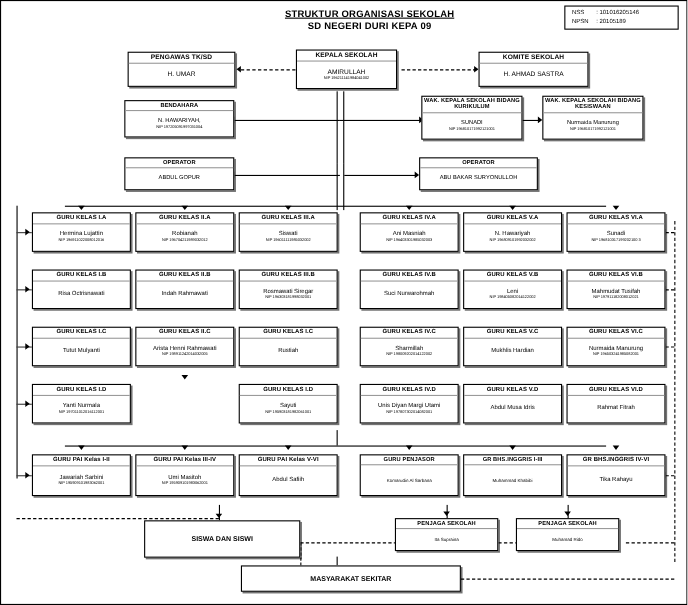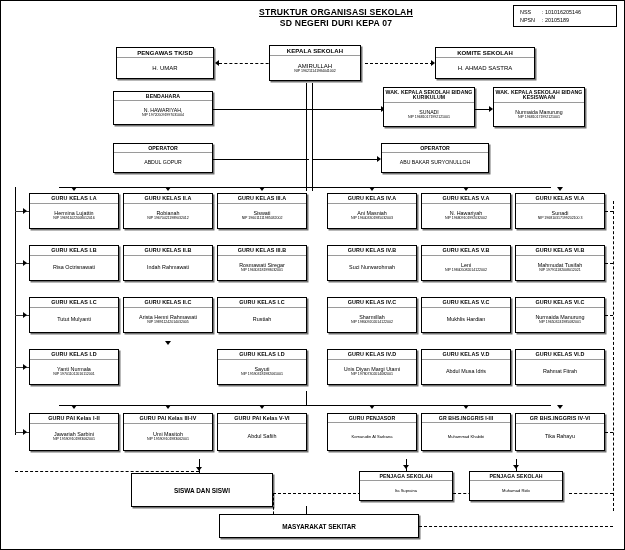--- a/index.html
+++ b/index.html
@@ -141,21 +141,21 @@
     border-left: 4px solid #000;
   }
 </style>
 </head>
 <body>
 
 <div id="page">
 
   <div id="title">
     <div class="l1">STRUKTUR ORGANISASI  SEKOLAH</div>
-    <div class="l2">SD NEGERI DURI KEPA 07</div>
+    <div class="l2">SD NEGERI DURI KEPA 09</div>
   </div>
 
   <div id="nssbox">
     <div class="row">
       <span class="k">NSS</span><span>: 101016205146</span>
     </div>
     <div class="row">
       <span class="k">NPSN</span><span>: 20105189</span>
     </div>
   </div>

